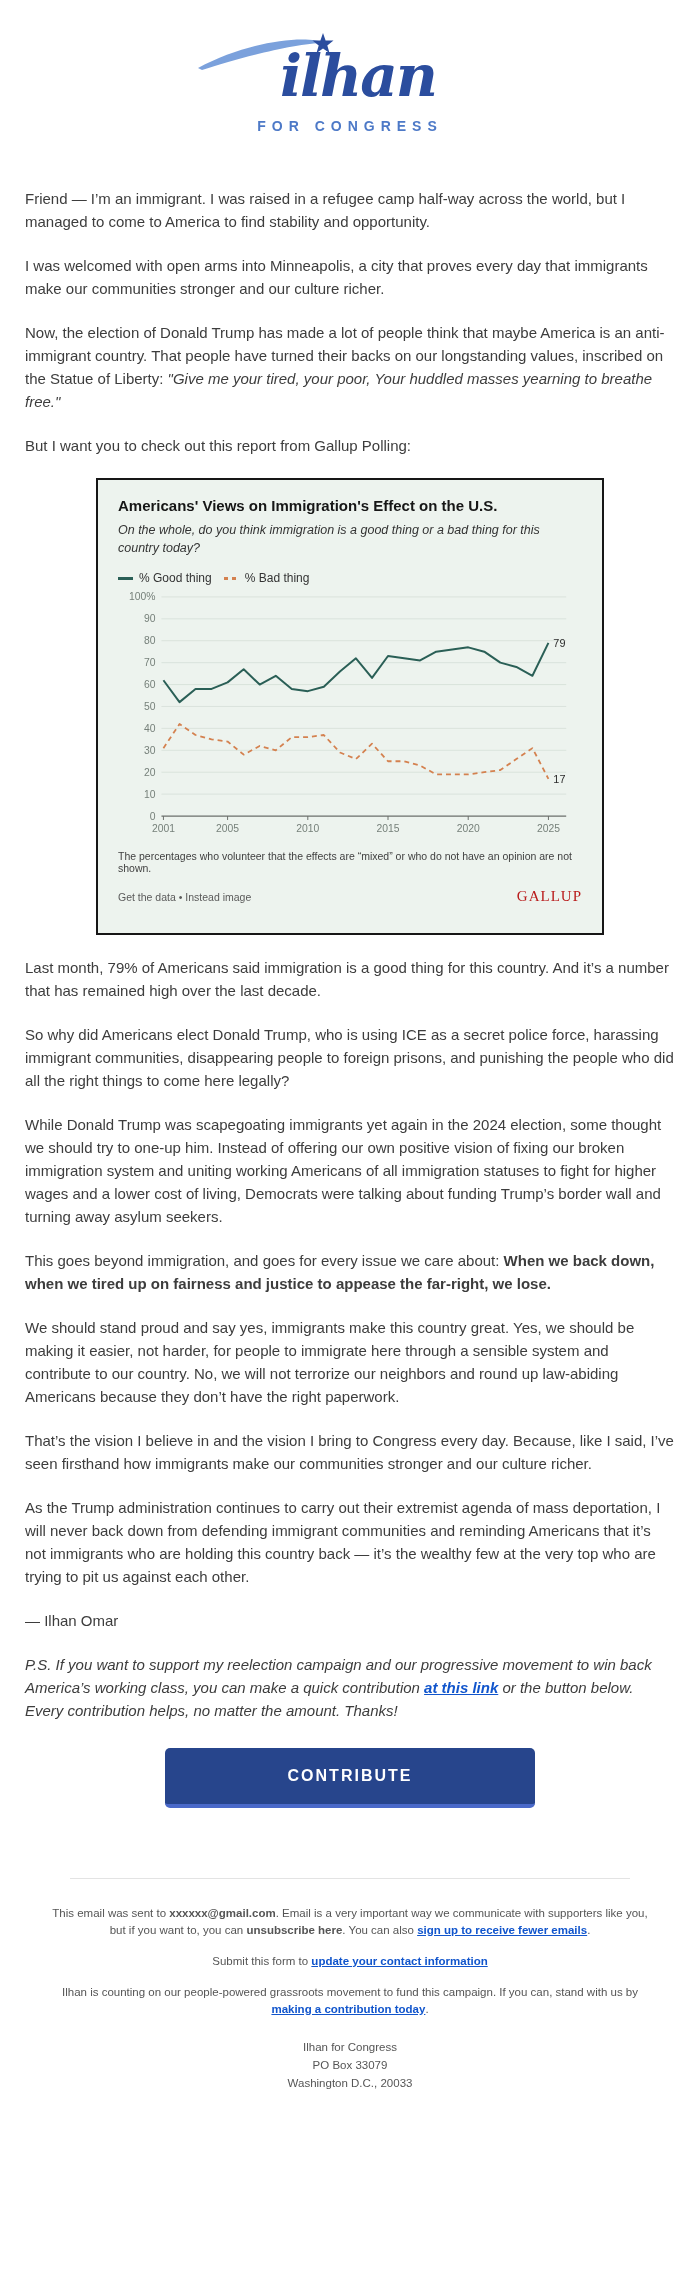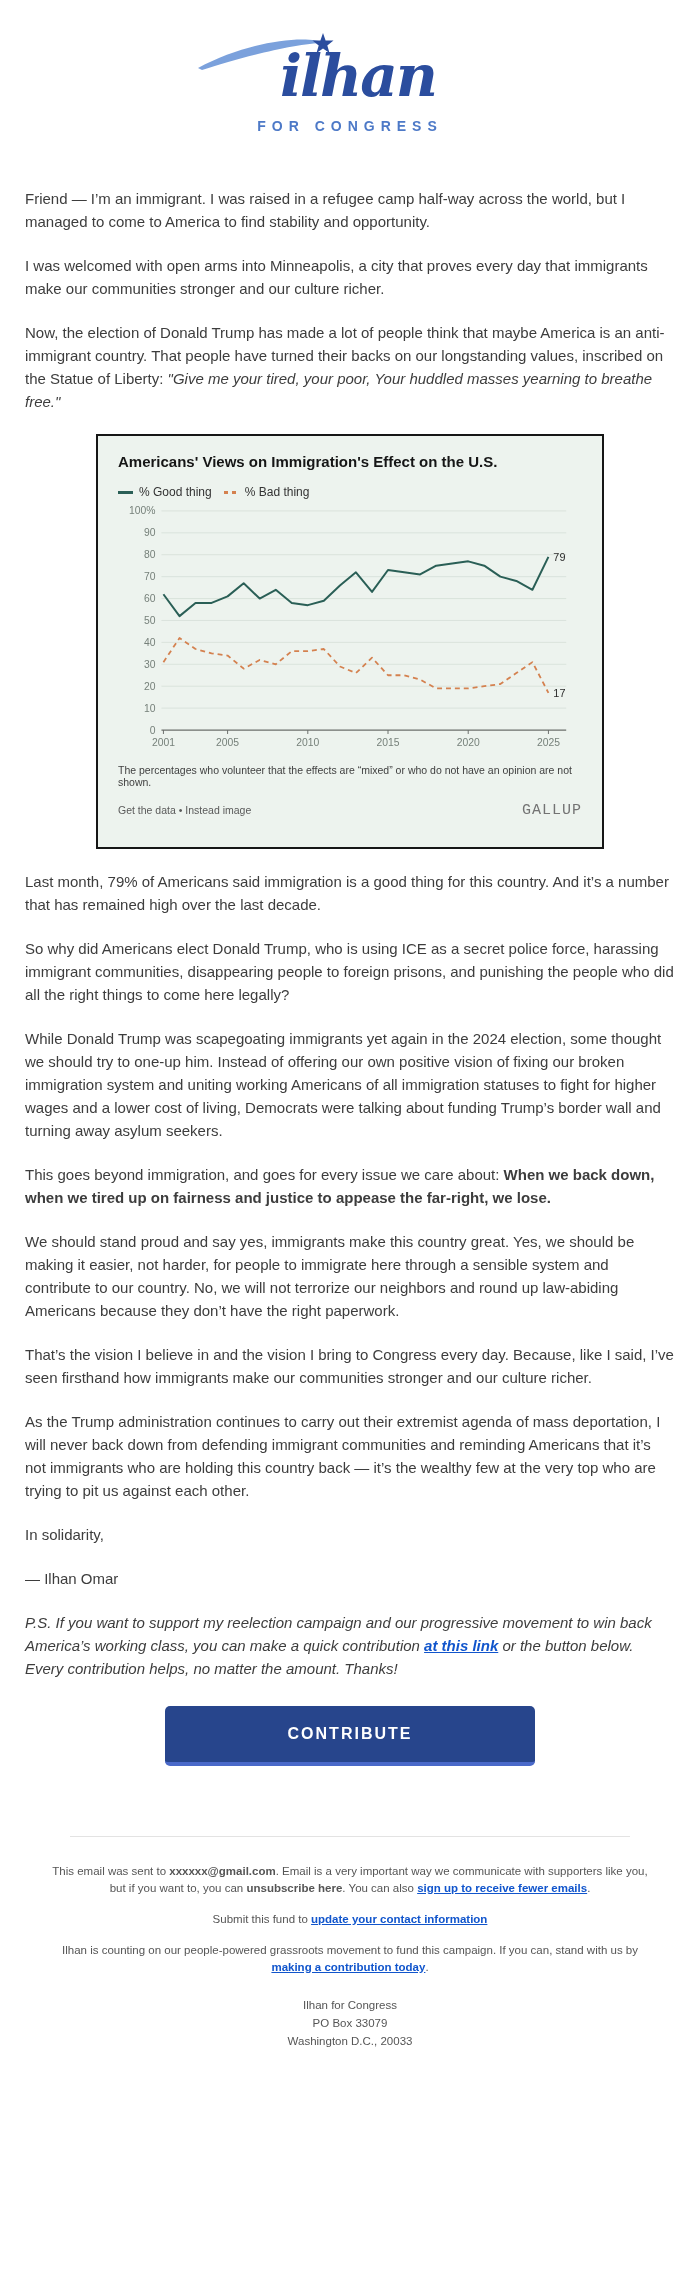--- a/index.html
+++ b/index.html
@@ -26,21 +26,21 @@
   .chart-subtitle{font-size:12.5px;font-style:italic;color:#333;margin-top:6px;line-height:18px;width:95%;}
   .chart-legend{margin-top:14px;font-size:12px;color:#333;display:flex;gap:12px;align-items:center;}
   .legend-item{display:flex;align-items:center;}
   .legend-mark{display:inline-block;width:15px;height:3px;margin-right:6px;}
   #chart-svg{width:464px;height:auto;display:block;margin-top:4px;}
   .ytick,.xtick{font-size:10.5px;fill:#76807a;font-family:"Liberation Sans",sans-serif;}
   .endlbl{font-size:11px;fill:#2b2b2b;font-family:"Liberation Sans",sans-serif;}
   .chart-footnote{font-size:10.5px;color:#3f3f3f;margin-top:2px;}
   .chart-source-row{display:flex;justify-content:space-between;align-items:baseline;margin-top:14px;}
   .chart-links{font-size:10.5px;color:#5a5a5a;cursor:pointer;}
-  .gallup-logo{font-family:Liberation Mono, monospace;font-size:15px;color:#737373;letter-spacing:1px;text-align:center;}
+  .gallup-logo{font-family:Liberation Serif, serif;font-size:15px;color:#b91c1c;letter-spacing:1px;text-align:center;}
 
   
   .btn-wrap{text-align:center;margin-top:26px;}
   .contribute-btn{display:inline-block;background:var(--button-blue,#27458c);color:#fff;font-weight:bold;
                   font-size:16px;letter-spacing:2px;width:344px;padding:19px 13px;text-align:center;border:none;
                   border-bottom:4px solid var(--button-edge-blue,#4a69c9);border-radius:5px;cursor:pointer;
                   font-family:"Liberation Sans",sans-serif;}
 
   
   .divider{width:560px;margin:70px auto 0;border-top:1px solid #e3e3e3;height:0;}
@@ -64,23 +64,25 @@
       </svg>
       <div class="logo-tagline">FOR CONGRESS</div>
     </a>
   </div>
 
   <div class="content">
 
     <p class="para"><span>Friend — I’m an immigrant. I was raised in a refugee camp half-way across the world, but I managed to come to America to find stability and opportunity.</span></p>
     <p class="para"><span>I was welcomed with open arms into Minneapolis, a city that proves every day that immigrants make our communities stronger and our culture richer.</span></p>
     <p class="para"><span>Now, the election of Donald Trump has made a lot of people think that maybe America is an anti-immigrant country. That people have turned their backs on our longstanding values, inscribed on the Statue of Liberty: </span><span class="i">"Give me your tired, your poor, Your huddled masses yearning to breathe free."</span></p>
+    <p class="para"><span>But I want you to check out this report from Gallup Polling:</span></p>
 
     <div class="chart-card">
       <div class="chart-title">Americans' Views on Immigration's Effect on the U.S.</div>
+      <div class="chart-subtitle">On the whole, do you think immigration is a good thing or a bad thing for this country today?</div>
       <div class="chart-legend" id="chart-legend">
           <span class="legend-item">
             <span class="legend-mark" style="background: rgb(42, 95, 86);"></span>
             <span>% Good thing</span>
           </span>
           <span class="legend-item">
             <span class="legend-mark" style="background: repeating-linear-gradient(90deg, rgb(212, 129, 79) 0px, rgb(212, 129, 79) 4px, transparent 4px, transparent 8px);"></span>
             <span>% Bad thing</span>
           </span>
         </div>
@@ -131,35 +133,34 @@
       </div>
     </div>
 
     <p class="para"><span>Last month, 79% of Americans said immigration is a good thing for this country. And it’s a number that has remained high over the last decade.</span></p>
     <p class="para"><span>So why did Americans elect Donald Trump, who is using ICE as a secret police force, harassing immigrant communities, disappearing people to foreign prisons, and punishing the people who did all the right things to come here legally?</span></p>
     <p class="para"><span>While Donald Trump was scapegoating immigrants yet again in the 2024 election, some thought we should try to one-up him. Instead of offering our own positive vision of fixing our broken immigration system and uniting working Americans of all immigration statuses to fight for higher wages and a lower cost of living, Democrats were talking about funding Trump’s border wall and turning away asylum seekers.</span></p>
     <p class="para"><span>This goes beyond immigration, and goes for every issue we care about: </span><span class="b">When we back down, when we tired up on fairness and justice to appease the far-right, we lose.</span></p>
     <p class="para"><span>We should stand proud and say yes, immigrants make this country great. Yes, we should be making it easier, not harder, for people to immigrate here through a sensible system and contribute to our country. No, we will not terrorize our neighbors and round up law-abiding Americans because they don’t have the right paperwork.</span></p>
     <p class="para"><span>That’s the vision I believe in and the vision I bring to Congress every day. Because, like I said, I’ve seen firsthand how immigrants make our communities stronger and our culture richer.</span></p>
     <p class="para"><span>As the Trump administration continues to carry out their extremist agenda of mass deportation, I will never back down from defending immigrant communities and reminding Americans that it’s not immigrants who are holding this country back — it’s the wealthy few at the very top who are trying to pit us against each other.</span></p>
-    <p class="para"><span>In solidarity,</span></p>
     <p class="para"><span>— Ilhan Omar</span></p>
     <p class="para"><span class="i">P.S. If you want to support my reelection campaign and our progressive movement to win back America’s working class, you can make a quick contribution </span><a class="lnk i">at this link</a><span class="i"> or the button below. Every contribution helps, no matter the amount. Thanks!</span></p>
 
     <div class="btn-wrap">
       <a class="contribute-btn">CONTRIBUTE</a>
     </div>
   </div>
 
   <div class="divider"></div>
 
 
   <div class="footer">
     <div class="fline"><span>This email was sent to </span><span class="b">xxxxxx@gmail.com</span><span>. Email is a very important way we communicate with supporters like you, but if you want to, you can </span><span class="b">unsubscribe here</span><span>. You can also </span><a class="lnk">sign up to receive fewer emails</a><span>.</span></div>
-    <div class="fline"><span>Submit this fund to </span><a class="lnk">update your contact information</a></div>
+    <div class="fline"><span>Submit this form to </span><a class="lnk">update your contact information</a></div>
     <div class="fline"><span>Ilhan is counting on our people-powered grassroots movement to fund this campaign. If you can, stand with us by </span><a class="lnk">making a contribution today</a><span>.</span></div>
   </div>
 
   <div class="addr">
     <div>Ilhan for Congress</div>
     <div>PO Box 33079</div>
     <div>Washington D.C., 20033</div>
   </div>
 
 </div>

